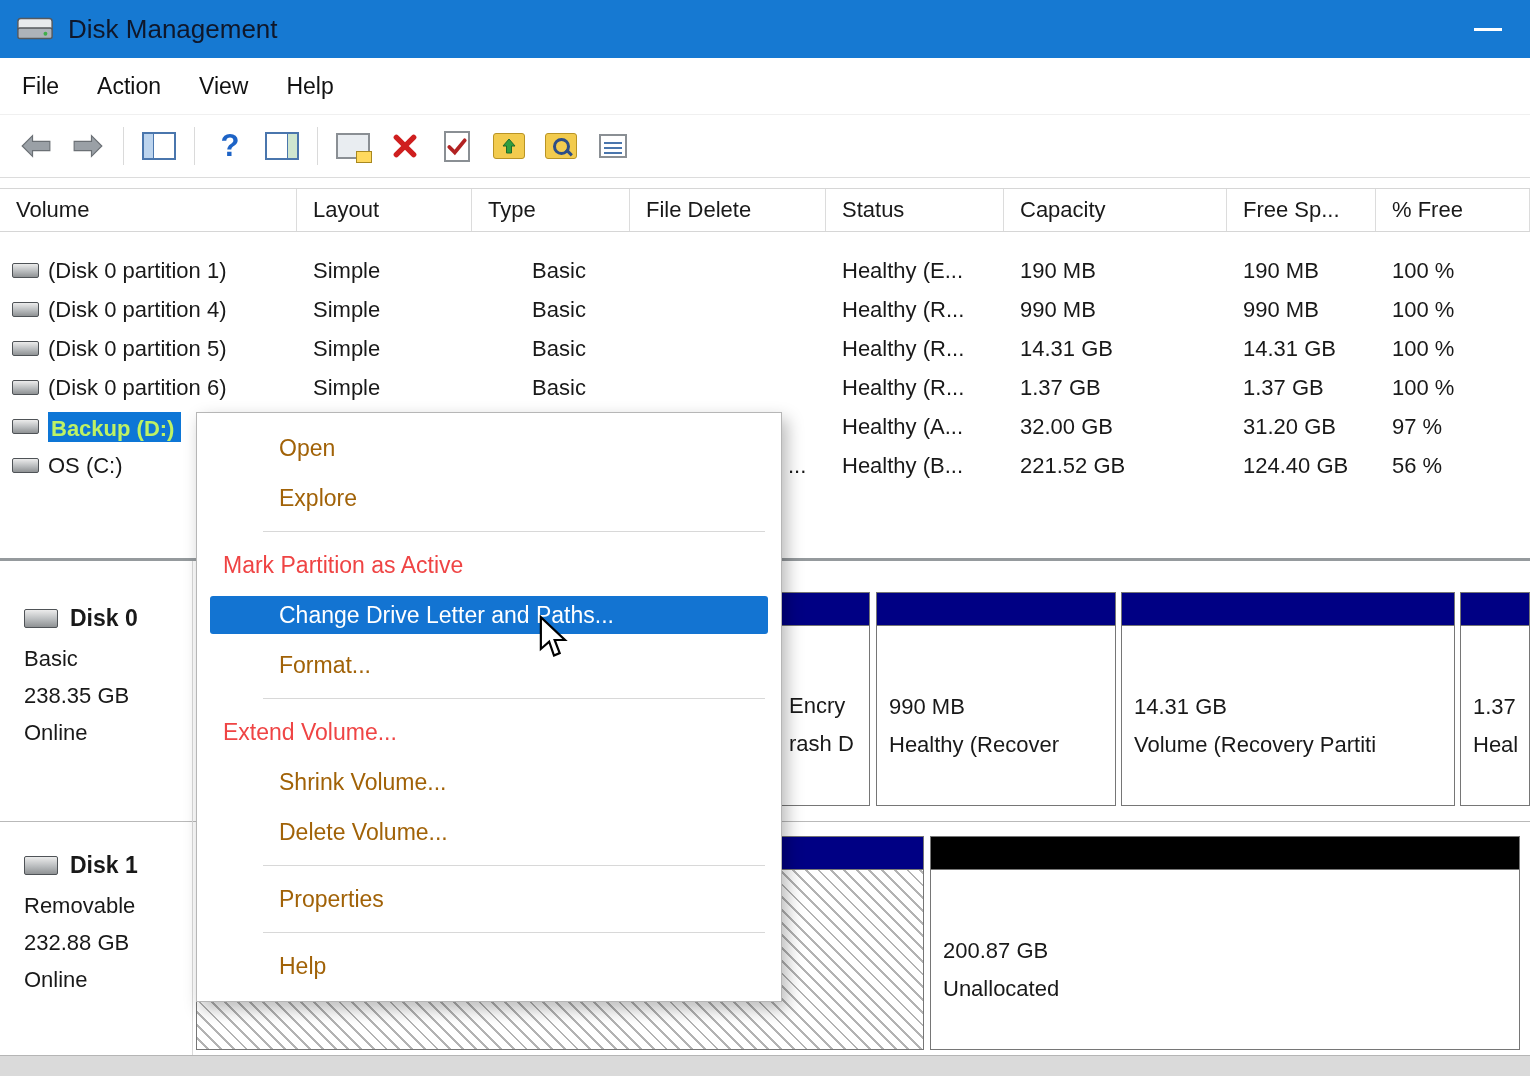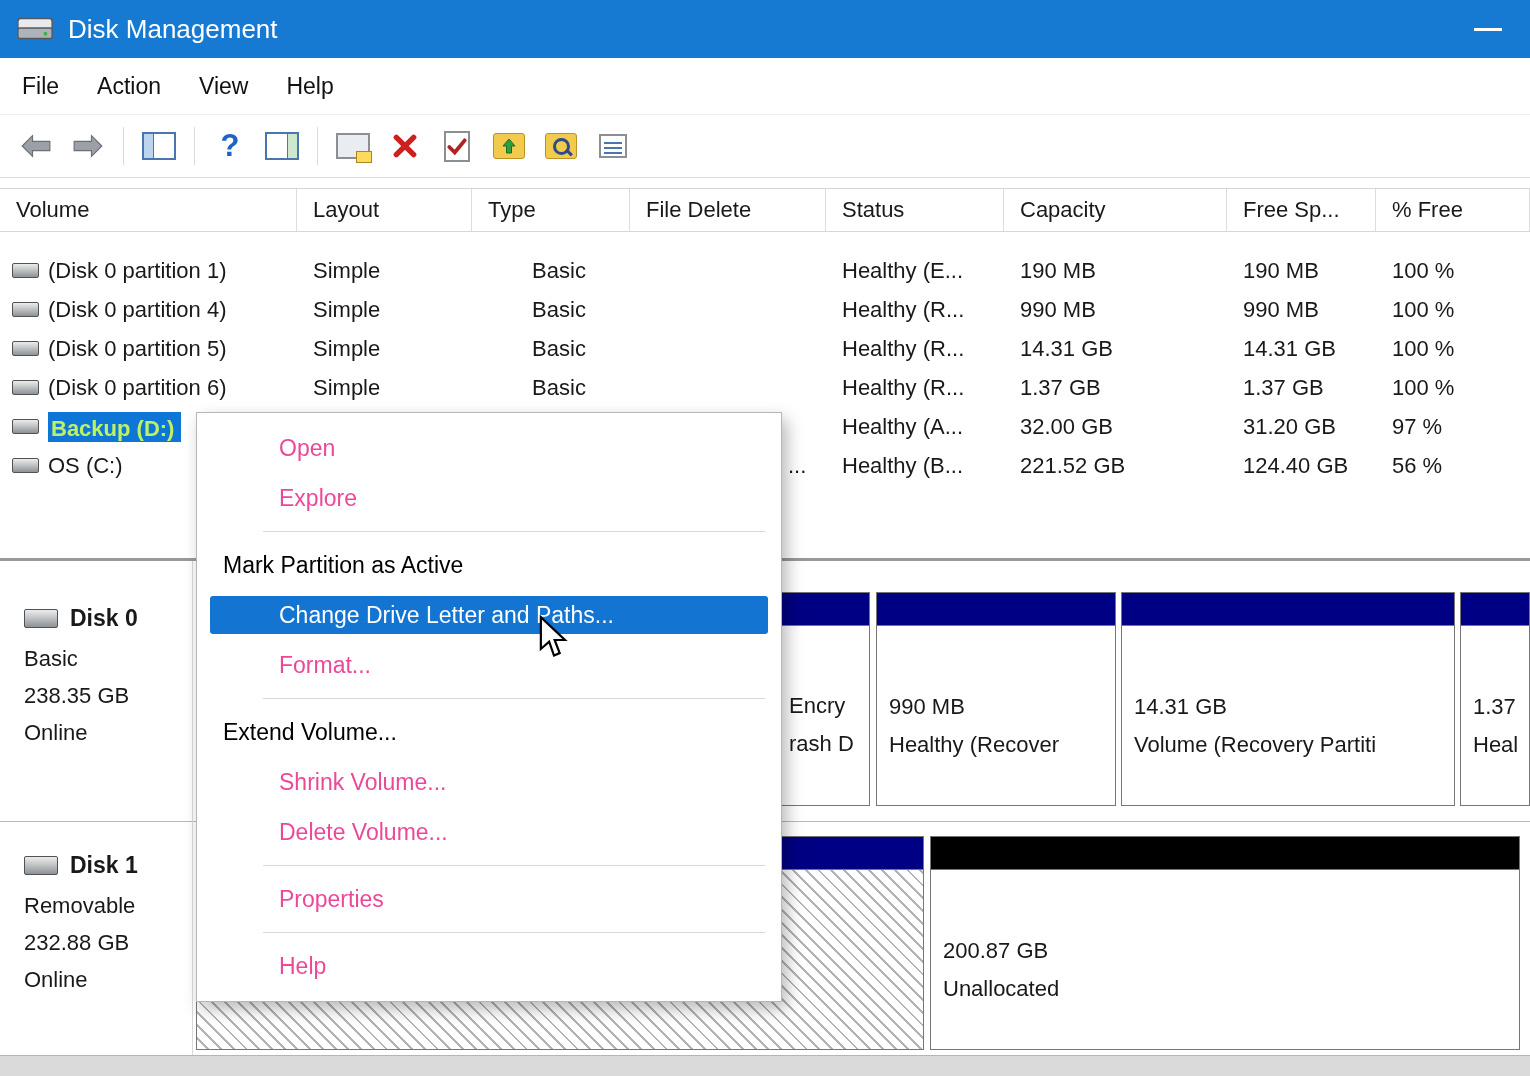--- a/index.html
+++ b/index.html
@@ -2,21 +2,21 @@
 <html><head>
 <meta charset="utf-8">
 <style>
   html,body{margin:0;padding:0;background:#555;}
   .app{position:relative;width:1530px;height:1076px;background:#fff;overflow:hidden;
        font-family:"Liberation Sans",sans-serif;color:#191919;box-shadow:0 0 0 1px #7a7a7a;}
 
   
   .titlebar{position:absolute;left:0;top:0;width:100%;height:58px;background:#1679d2;display:flex;align-items:center;}
   .app-icon{margin-left:16px;display:flex;}
-  .title-text{color:#ffffff;font-size:26px;margin-left:14px;}
+  .title-text{color:#0f172a;font-size:26px;margin-left:14px;}
   .minimize{position:absolute;right:28px;top:28px;width:28px;height:3px;background:#fff;}
 
   
   .menubar{position:absolute;left:0;top:58px;width:100%;height:57px;display:flex;align-items:center;background:#fff;border-bottom:1px solid #f0f0f0;box-sizing:border-box;}
   .menu-word{font-size:23px;padding:10px 19px;color:#111;cursor:default;}
   .menu-word:first-child{margin-left:3px;}
 
   
   .toolbar{position:absolute;left:0;top:115px;width:100%;height:63px;display:flex;align-items:center;border-bottom:1px solid #dcdcdc;box-sizing:border-box;padding-left:10px;}
   .tb-btn{width:40px;height:40px;margin:0 6px;display:flex;align-items:center;justify-content:center;}
@@ -63,22 +63,22 @@
   .strip.black{background:#000;}
   .btext{margin:62px 0 0 12px;font-size:22px;line-height:38px;white-space:nowrap;overflow:hidden;}
   .fragments{position:absolute;left:592px;top:94px;font-size:22px;line-height:38px;}
   .hatch{position:absolute;left:0;top:33px;right:0;bottom:0;
          background:repeating-linear-gradient(45deg,#ffffff 0px,#ffffff 7px,#b3b3b3 7px,#b3b3b3 9px);}
   .d0{top:592px;height:214px;} .d1{top:836px;height:214px;}
 
   
   .ctx{position:absolute;left:196px;top:412px;width:586px;background:#fff;border:1px solid #b6b6b6;
        box-shadow:5px 7px 16px rgba(0,0,0,.28);z-index:10;padding:10px 0;box-sizing:border-box;}
-  .mi{height:50px;line-height:50px;padding-left:82px;font-size:23px;color:#ec4899;white-space:nowrap;cursor:default;}
-  .mi.dis{color:#000000;padding-left:26px;}
+  .mi{height:50px;line-height:50px;padding-left:82px;font-size:23px;color:#a16207;white-space:nowrap;cursor:default;}
+  .mi.dis{color:#ef4444;padding-left:26px;}
   .mi.hl{height:38px;line-height:38px;margin:6px 13px;padding-left:69px;background:#1374d2;color:#fff;border-radius:3px;}
   .msep{height:1px;background:#d8d8d8;margin:8px 16px 8px 66px;}
 
   
   .cursor{position:absolute;left:538px;top:615px;z-index:30;}
   .hscroll{position:absolute;left:0;top:1055px;width:100%;height:21px;background:#dadada;border-top:1px solid #b5b5b5;box-sizing:border-box;}
 </style>
 </head>
 <body>
 

